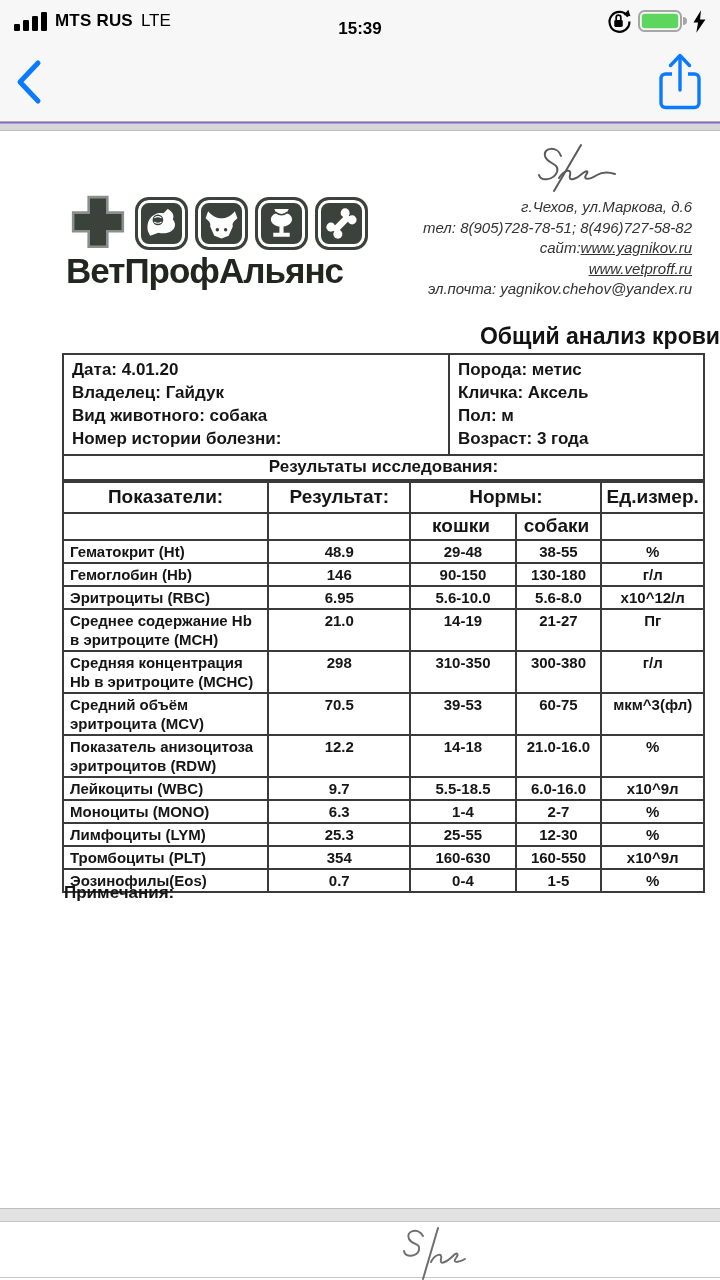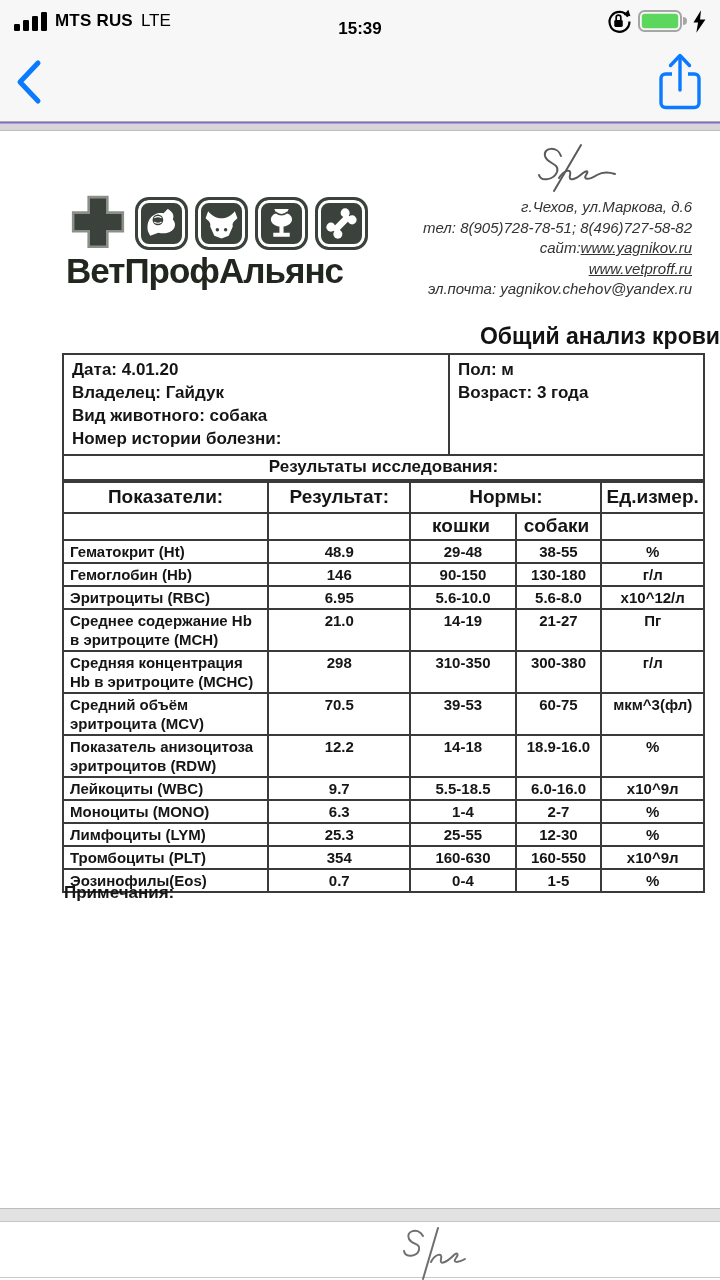--- a/index.html
+++ b/index.html
@@ -188,20 +188,22 @@
 
       <div class="tablewrap">
         <div class="info-grid">
           <div class="info-cell">
               <div>Дата: 4.01.20</div>
               <div>Владелец: Гайдук</div>
               <div>Вид животного: собака</div>
               <div>Номер истории болезни:</div>
             </div>
           <div class="info-cell">
+              <div>Порода: метис</div>
+              <div>Кличка: Аксель</div>
               <div>Пол: м</div>
               <div>Возраст: 3 года</div>
             </div>
         </div>
         <div class="results-bar">Результаты исследования:</div>
         <table class="results">
           <colgroup>
             <col style="width:32%">
               <col style="width:22.2%">
               <col style="width:16.4%">
@@ -263,21 +265,21 @@
                 <td class="name-cell">Средний объём эритроцита (MCV)</td>
                 <td>70.5</td>
                 <td>39-53</td>
                 <td>60-75</td>
                 <td>мкм^3(фл)</td>
               </tr>
               <tr>
                 <td class="name-cell">Показатель анизоцитоза эритроцитов (RDW)</td>
                 <td>12.2</td>
                 <td>14-18</td>
-                <td>18.9-16.0</td>
+                <td>21.0-16.0</td>
                 <td>%</td>
               </tr>
               <tr>
                 <td class="name-cell">Лейкоциты (WBC)</td>
                 <td>9.7</td>
                 <td>5.5-18.5</td>
                 <td>6.0-16.0</td>
                 <td>х10^9л</td>
               </tr>
               <tr>

